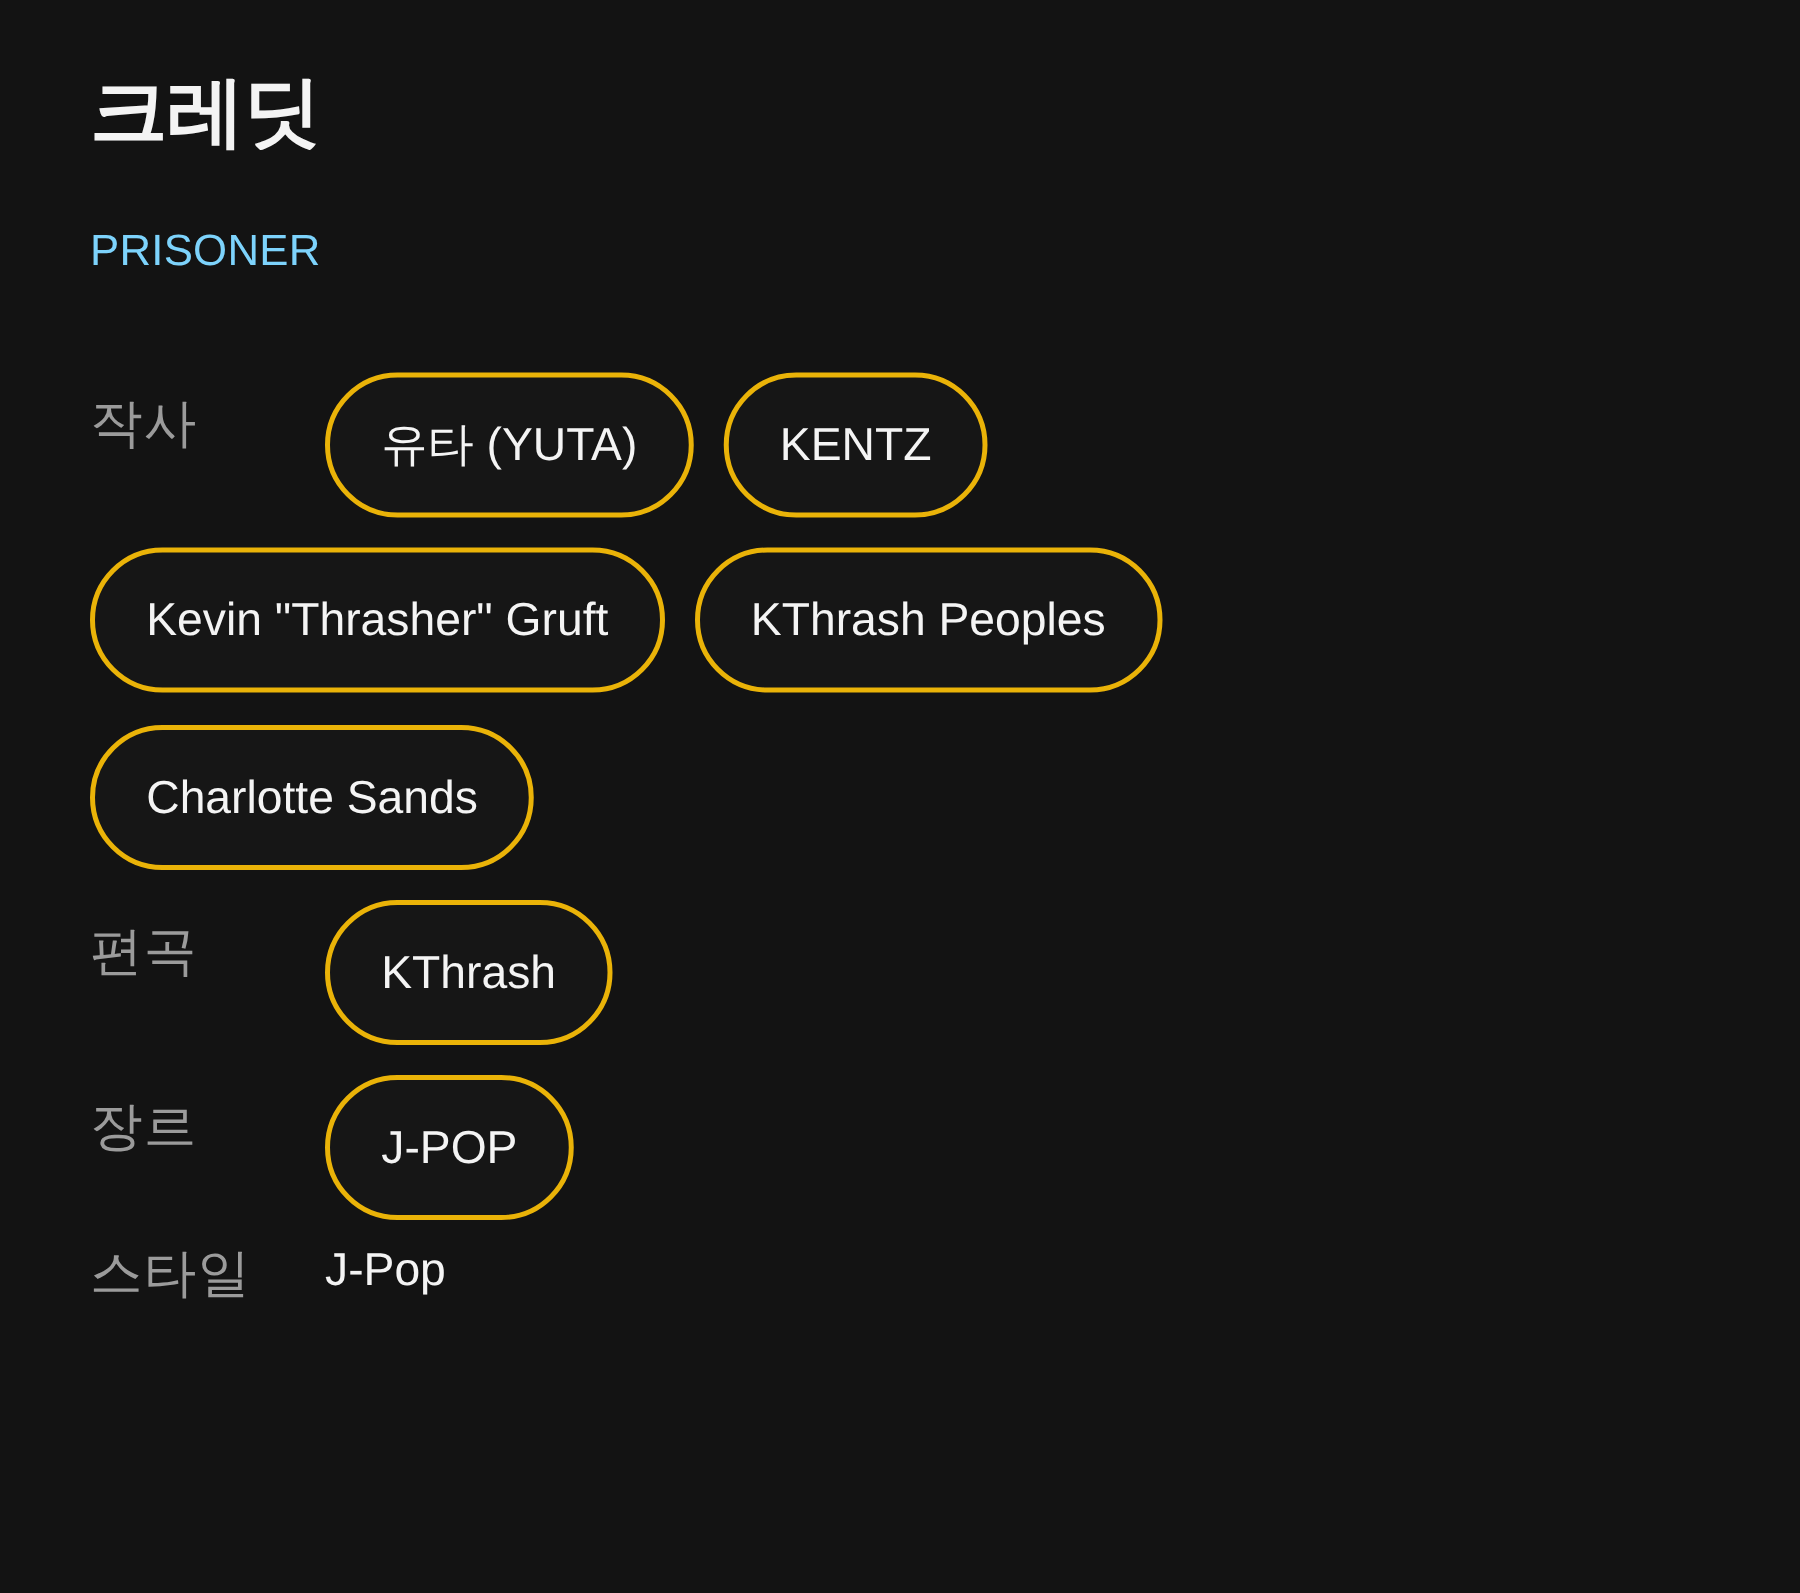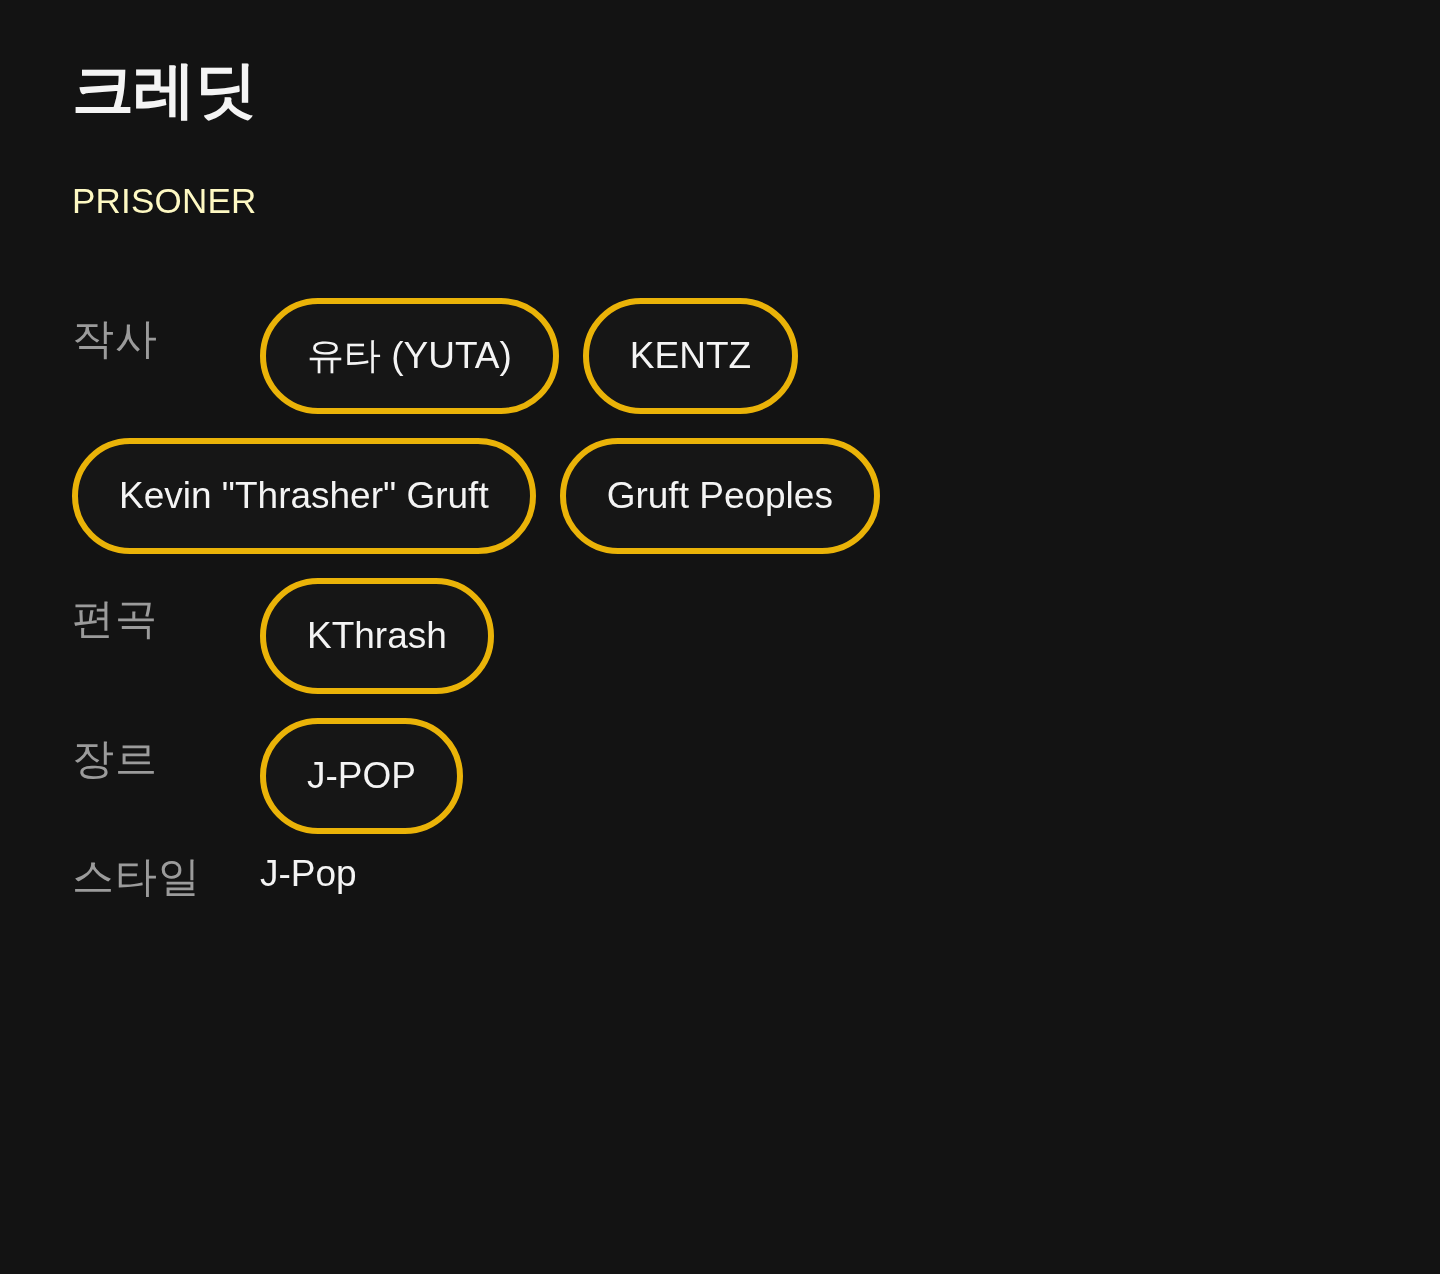--- a/index.html
+++ b/index.html
@@ -34,21 +34,21 @@
     color: #f4f4f4;
     letter-spacing: -0.5px;
   }
 
   .track-name {
     margin: 0;
     padding-top: 52px;
     font-size: 35px;
     line-height: 1.2;
     font-weight: 400;
-    color: #fef9c3;
+    color: #7dd3fc;
     letter-spacing: 0.2px;
   }
 
   
   .credit-list {
     margin: 0;
     padding: 0;
     list-style: none;
     padding-top: 62px;
   }
@@ -87,21 +87,21 @@
     max-width: 1030px;
     padding-top: 14px;
   }
 
   .chip {
     display: inline-flex;
     align-items: center;
     justify-content: center;
     height: 116px;
     padding: 0 41px;
-    border: 6px solid #eab308;
+    border: 4px solid #eab308;
     border-radius: 999px;
     background: #161616;
     color: #f4f4f4;
     font-size: 37px;
     line-height: 1;
     white-space: nowrap;
     cursor: pointer;
   }
 
   .plain-value {
@@ -130,21 +130,22 @@
       <li class="credit-row">
         <div class="credit-label">작사</div>
         <div class="credit-values">
           <span class="chip">유타 (YUTA)</span>
           <span class="chip">KENTZ</span>
         </div>
       </li>
       <li class="credit-row">
         <div class="credit-values">
           <span class="chip">Kevin "Thrasher" Gruft</span>
-          <span class="chip">Gruft Peoples</span>
+          <span class="chip">KThrash Peoples</span>
+          <span class="chip">Charlotte Sands</span>
         </div>
       </li>
       <li class="credit-row">
         <div class="credit-label">편곡</div>
         <div class="credit-values">
           <span class="chip">KThrash</span>
         </div>
       </li>
       <li class="credit-row">
         <div class="credit-label">장르</div>

